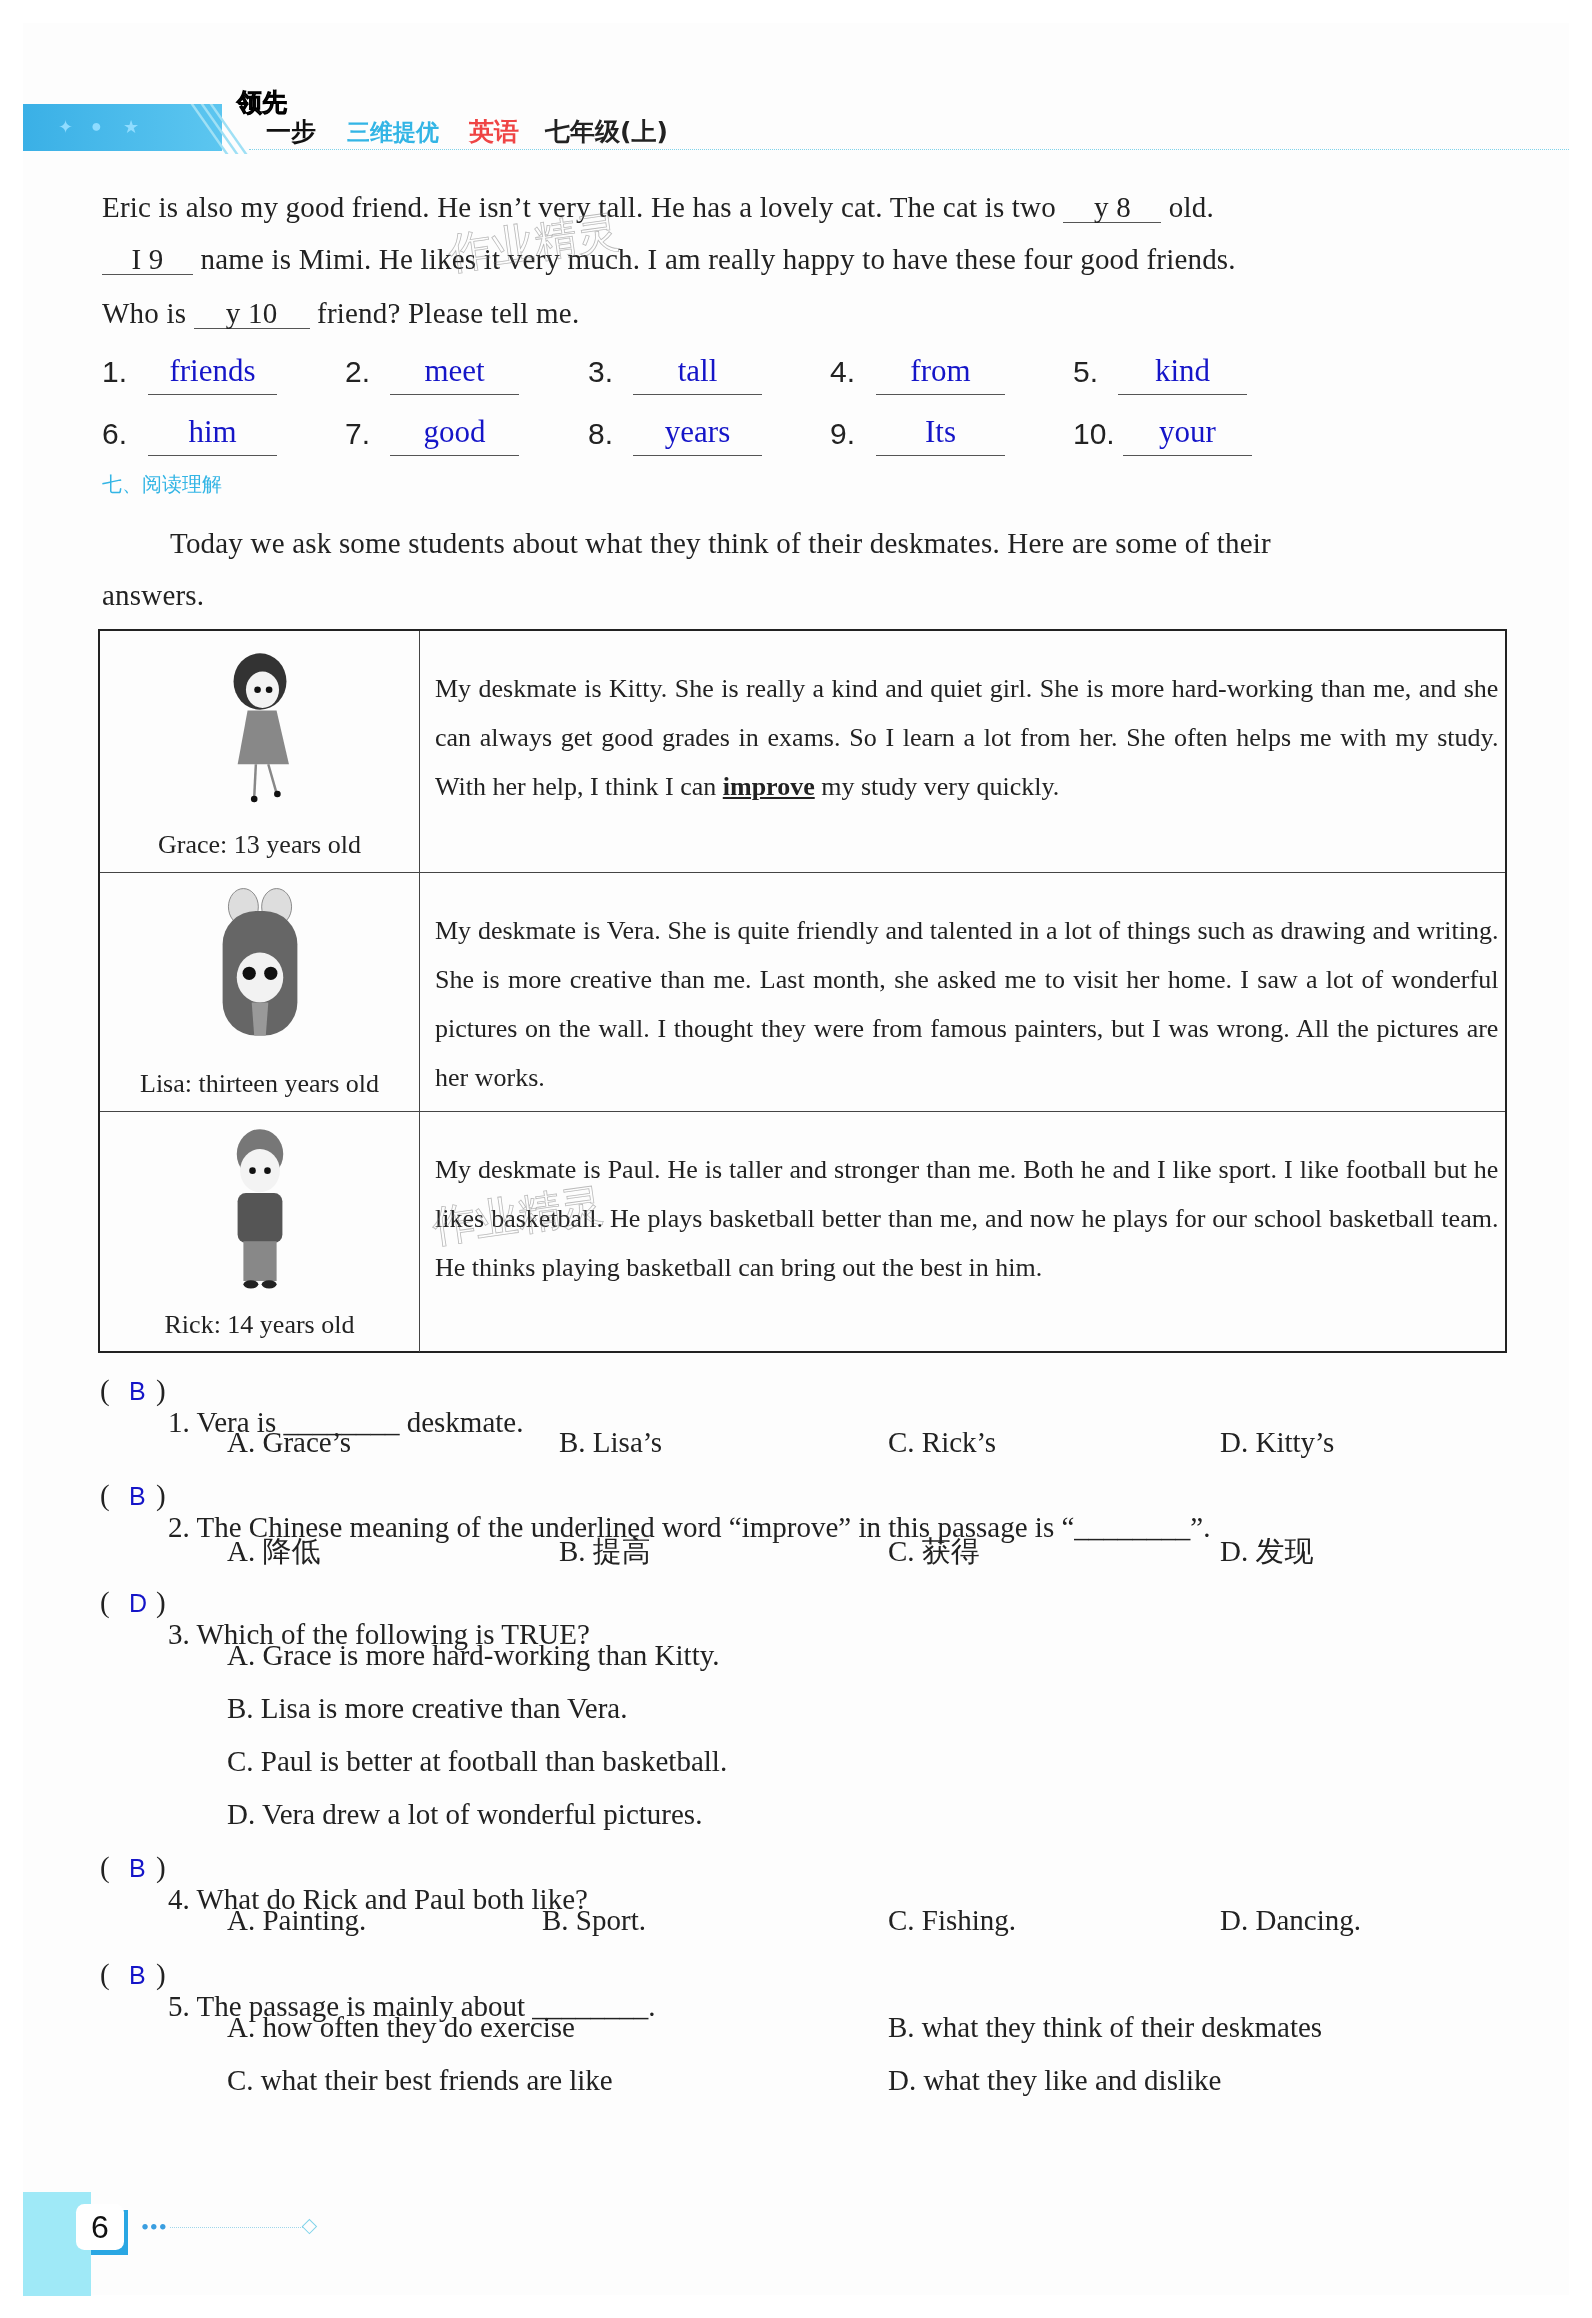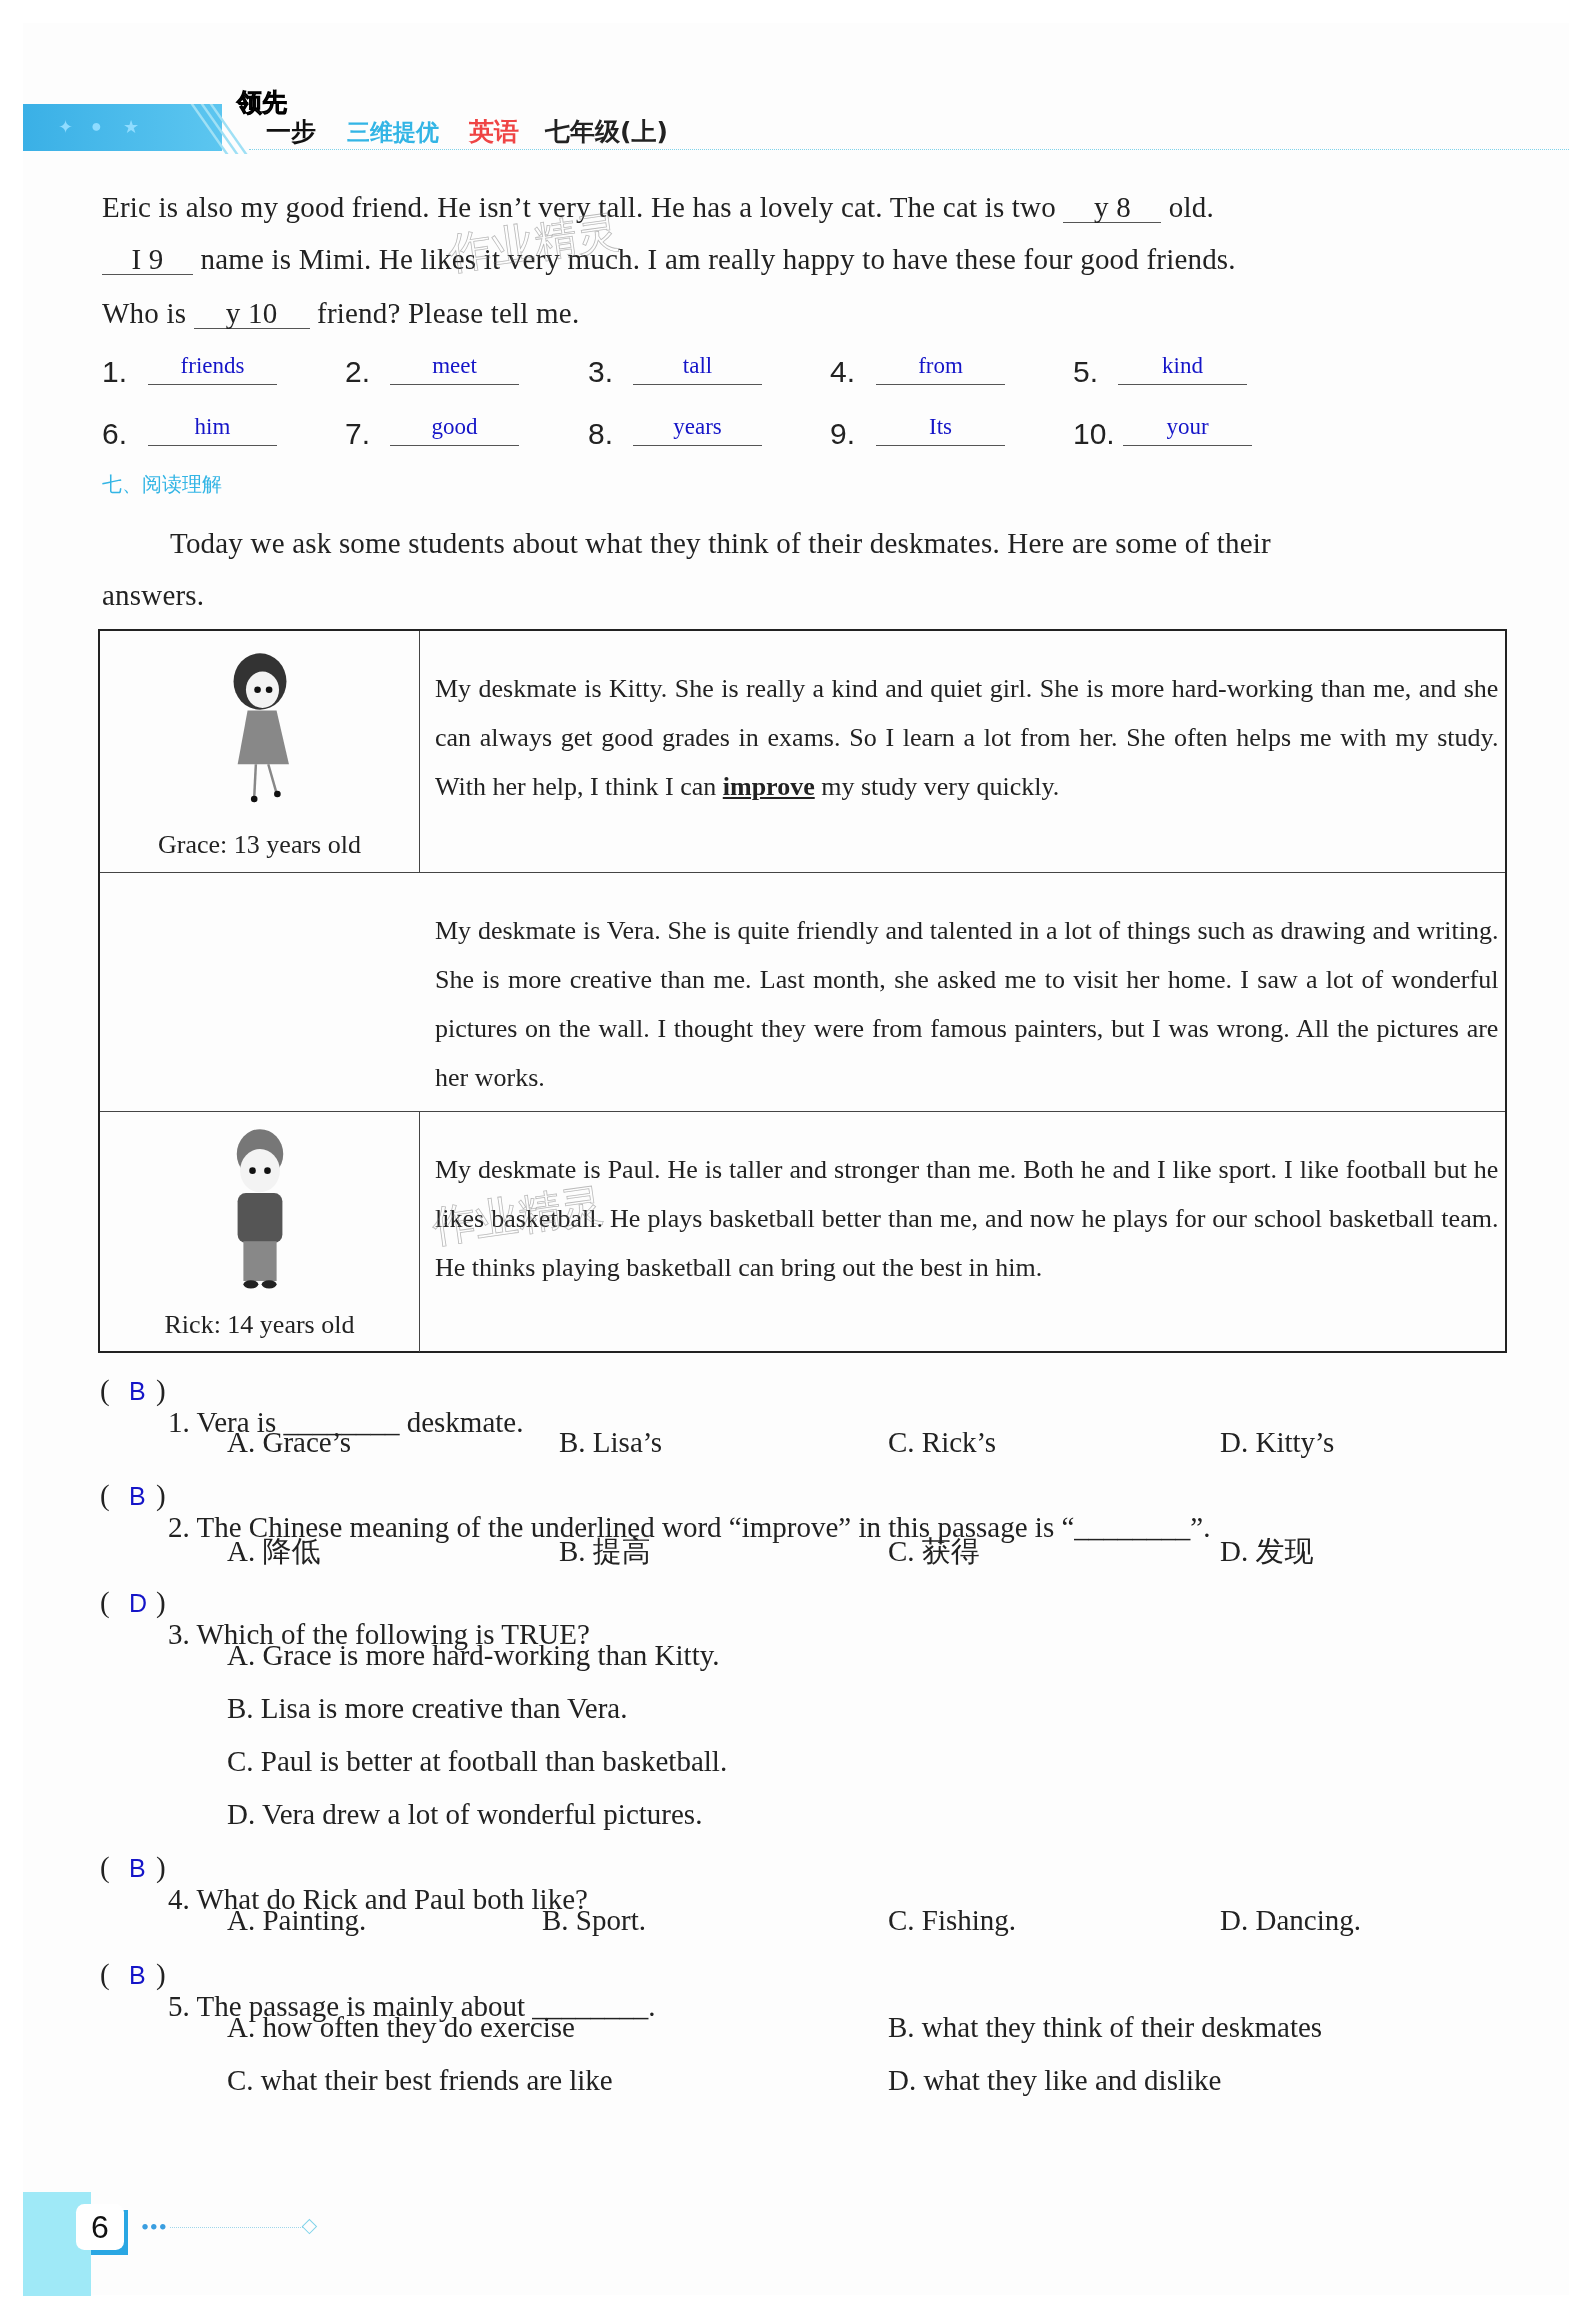--- a/index.html
+++ b/index.html
@@ -17,21 +17,21 @@
   .hdr-subject { position: absolute; left: 469px; top: 115px; font-family: "DejaVu Sans", sans-serif; font-weight: bold; font-size: 25px; color: #ef4444; }
   .hdr-grade { position: absolute; left: 545px; top: 115px; font-family: "DejaVu Sans", sans-serif; font-weight: bold; font-size: 25px; color: #222; }
   .hdr-line { position: absolute; left: 249px; top: 149px; width: 1320px; height: 2.5px; border-top: 1.7px dotted #7fd3ea; }
 
   .txt { position: absolute; font-size: 29px; line-height: 1; white-space: nowrap; letter-spacing: 0.2px; }
   .blank { display: inline-block; border-bottom: 1.7px solid #555; text-align: center; }
 
   
   .fill { position: absolute; font-size: 29px; }
   .fill .num { position: absolute; font-family: "Liberation Sans", sans-serif; font-size: 30px; color: #222; }
-  .fill .line { position: absolute; width: 129px; border-bottom: 1.7px solid #555; text-align: center; font-size: 23px; color: #1515c8; padding-bottom: 5px; }
+  .fill .line { position: absolute; width: 129px; border-bottom: 1.7px solid #555; text-align: center; font-size: 31px; color: #1515c8; padding-bottom: 5px; }
 
   .section-title { position: absolute; left: 102px; top: 471px; font-family: "DejaVu Sans", sans-serif; font-size: 20px; color: #33b5e5; }
 
   
   .tbl { position: absolute; left: 98px; top: 629px; width: 1409px; height: 724px; border: 2.5px solid #222; }
   .trow { position: absolute; left: 0; width: 100%; border-bottom: 1.7px solid #444; }
   .trow:last-child { border-bottom: none; }
   .tleft { position: absolute; left: 0; top: 0; width: 320px; height: 100%; border-right: 1.7px solid #444; }
   .tright { position: absolute; left: 320px; top: 0; right: 0; height: 100%; padding: 33px 6.6px 0 15px; font-size: 26px; line-height: 49px; text-align: justify; }
   .caption { position: absolute; bottom: 11.6px; width: 100%; text-align: center; font-size: 26px; }
@@ -129,20 +129,32 @@
           <circle cx="76" cy="176" r="4" fill="#111"></circle>
       </svg>
       <div class="caption">Grace: 13 years old</div>
     </div>
     <div class="tright">
       <span>My deskmate is Kitty.  She is really a kind and quiet girl.  She is more hard-working than me, and she can always get good grades in exams.  So I learn a lot from her.  She often helps me with my study.  With her help, I think I can </span><span class="ul">improve</span><span> my study very quickly.</span>
     </div>
   </div>
 
   <div class="trow" style="top:242px; height:239px;">
+    <div class="tleft">
+      <svg class="figure" style="top:12.5px" width="108" height="158" viewBox="0 0 130 190">
+        <ellipse cx="45" cy="25" rx="18" ry="22" fill="#ddd" stroke="#777"></ellipse>
+        <ellipse cx="85" cy="25" rx="18" ry="22" fill="#ddd" stroke="#777"></ellipse>
+        <rect x="20" y="30" width="90" height="150" rx="40" fill="#666"></rect>
+        <ellipse cx="65" cy="110" rx="28" ry="30" fill="#f2f2f2"></ellipse>
+        <circle cx="52" cy="105" r="8" fill="#111"></circle>
+          <circle cx="78" cy="105" r="8" fill="#111"></circle>
+        <path d="M55 140 L75 140 L72 180 L58 180 Z" fill="#999"></path>
+      </svg>
+      <div class="caption">Lisa: thirteen years old</div>
+    </div>
     <div class="tright">My deskmate is Vera.  She is quite friendly and talented in a lot of things such as drawing and writing.  She is more creative than me.  Last month, she asked me to visit her home.  I saw a lot of wonderful pictures on the wall.  I thought they were from famous painters, but I was wrong.  All the pictures are her works.</div>
   </div>
 
   <div class="trow" style="top:481px; height:240px;">
     <div class="tleft">
       <svg class="figure" style="top:12.5px" width="75" height="166" viewBox="0 0 90 200">
         <ellipse cx="45" cy="35" rx="28" ry="30" fill="#777"></ellipse>
         <ellipse cx="45" cy="55" rx="24" ry="26" fill="#f3f3f3"></ellipse>
         <circle cx="36" cy="55" r="4" fill="#111"></circle>
           <circle cx="54" cy="55" r="4" fill="#111"></circle>

